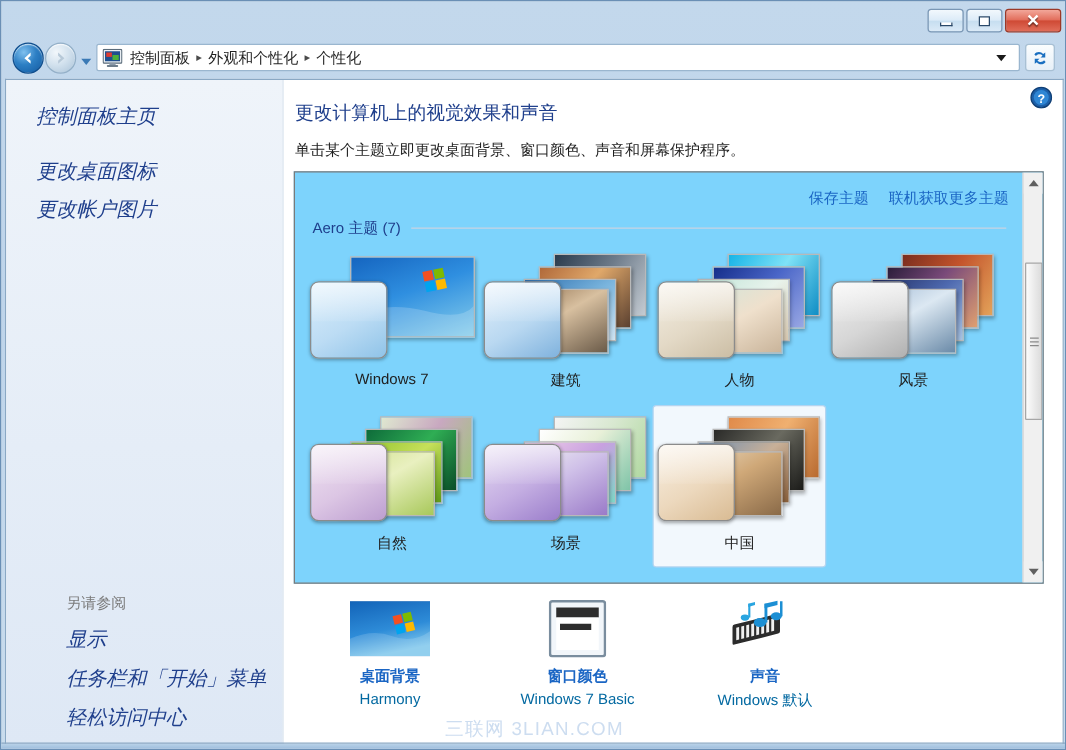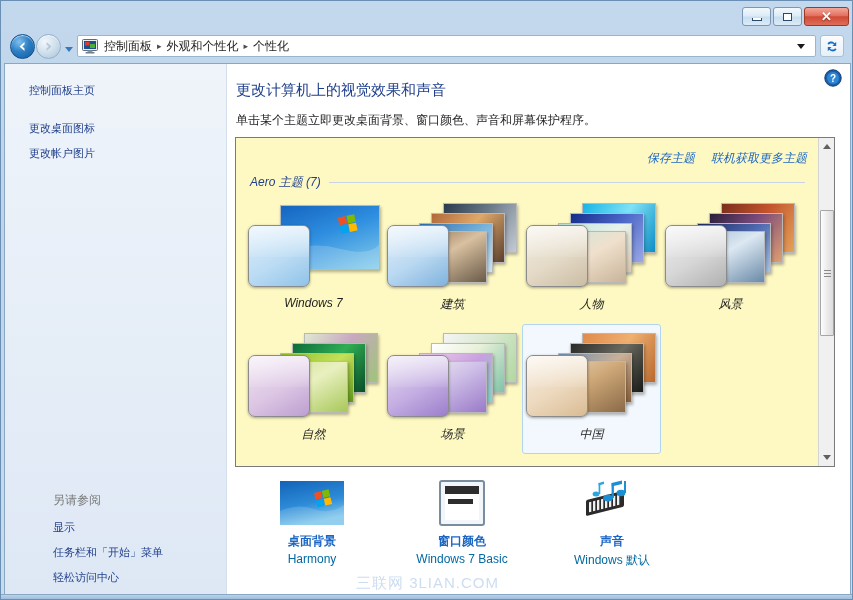--- a/index.html
+++ b/index.html
@@ -201,25 +201,26 @@
   
   #sidebar {
     width: 222px;
     flex: none;
     background: linear-gradient(to bottom, #eff4fa 0%, #e5edf7 55%, #dee8f5 100%);
     border-right: 1px solid #d4dfeb;
     position: relative;
     padding-top: 14px;
   }
   .side-link {
-    font-size: 11px;
+    font-size: 16px;
     color: #1f3f8c;
     padding: 5px 0 5px 24px;
     cursor: pointer;
     white-space: nowrap;
+    font-style: italic;
   }
   .side-gap { height: 13px; }
   #see-also {
     position: absolute;
     left: 0; bottom: 6px;
     width: 100%;
     padding-left: 24px;
   }
   .side-header {
     font-size: 12px;
@@ -256,24 +257,23 @@
     color: #1f1f1f;
     white-space: nowrap;
   }
 
   
   #theme-panel {
     position: absolute;
     left: 8px; top: 73px;
     width: 600px;
     height: 330px;
-    background: #fef9c3;
+    background: #7dd3fc;
     border: 1px solid #7a7a7a;
     overflow: hidden;
-    font-style: italic;
   }
   #theme-inner {
     position: absolute;
     left: 0; top: 0;
     width: 583px;
     height: 330px;
   }
 
   #theme-links {
     position: absolute;

